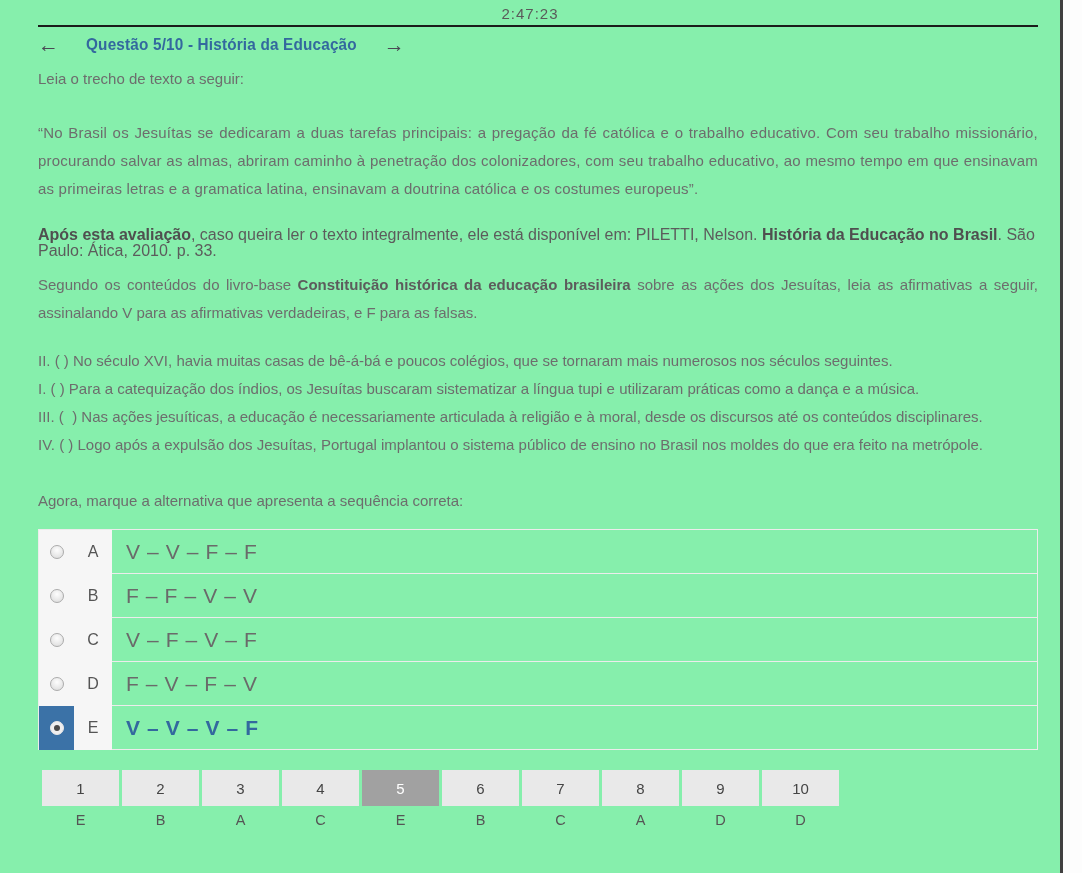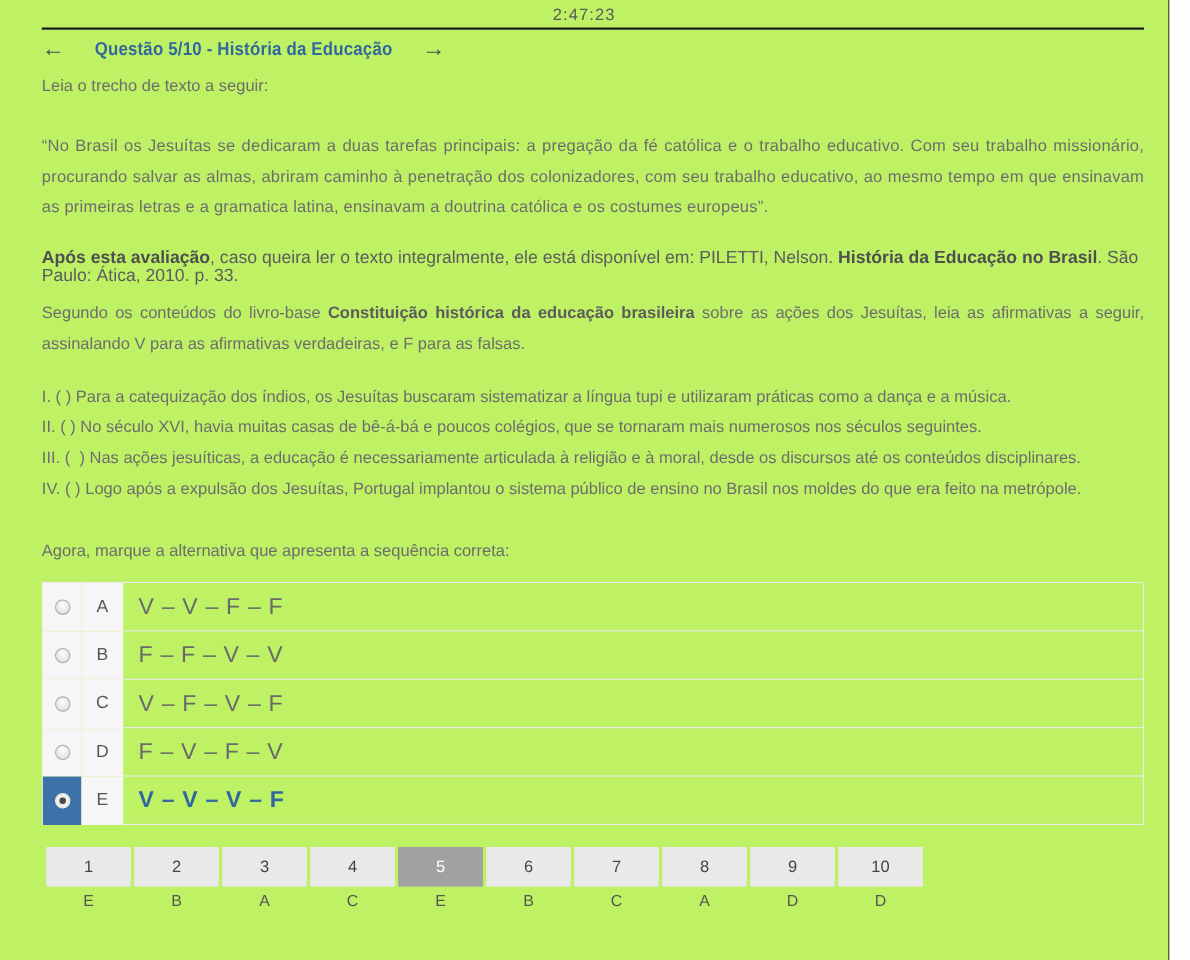--- a/index.html
+++ b/index.html
@@ -2,21 +2,21 @@
 <html><head>
 <meta charset="utf-8">
 <style>
   * { margin:0; padding:0; box-sizing:border-box; }
   html,body { background:#fdfdfd; }
   body {
     width:1082px; height:873px; overflow:hidden;
     font-family:"Liberation Sans", sans-serif;
     color:#6d6d6d;
   }
-  .page { width:1063px; height:873px; background:#bef264; border-right:1px solid #404040; }
+  .page { width:1063px; height:873px; background:#86efac; border-right:3px solid #404040; }
 
   
   .timer { text-align:center; padding-top:5px; font-size:15px; color:#5a5a5a; letter-spacing:1px; height:22px; }
   .top-rule { border:none; border-top:2px solid #1b1b1b; margin:3px 22px 0 38px; }
 
   
   .header { display:flex; align-items:center; gap:12px; padding:7px 0 0 38px; }
   .nav-arrow { font-size:21px; font-weight:bold; color:#4a4a54; cursor:pointer; line-height:22px; }
   .q-title { font-size:17px; font-weight:bold; color:#33689e; letter-spacing:0.2px; }
 
@@ -85,22 +85,22 @@
   <div class="content">
     <p class="intro">Leia o trecho de texto a seguir:</p>
 
     <p class="para quote">“No Brasil os Jesuítas se dedicaram a duas tarefas principais: a pregação da fé católica e o trabalho educativo. Com seu trabalho missionário, procurando salvar as almas, abriram caminho à penetração dos colonizadores, com seu trabalho educativo, ao mesmo tempo em que ensinavam as primeiras letras e a gramatica latina, ensinavam a doutrina católica e os costumes europeus”.</p>
 
     <p class="citation"><b>Após esta avaliação</b><span>, caso queira ler o texto integralmente, ele está disponível em: PILETTI, Nelson. </span><b>História da Educação no Brasil</b><span>. São Paulo: Ática, 2010. p. 33.</span></p>
 
     <p class="para instruction"><span>Segundo os conteúdos do livro-base </span><b>Constituição histórica da educação brasileira</b><span> sobre as ações dos Jesuítas, leia as afirmativas a seguir, assinalando V para as afirmativas verdadeiras, e F para as falsas.</span></p>
 
     <div class="statements">
+      <div class="statement">II. ( ) No século XVI, havia muitas casas de bê-á-bá e poucos colégios, que se tornaram mais numerosos nos séculos seguintes.</div>
       <div class="statement">I. ( ) Para a catequização dos índios, os Jesuítas buscaram sistematizar a língua tupi e utilizaram práticas como a dança e a música.</div>
-      <div class="statement">II. ( ) No século XVI, havia muitas casas de bê-á-bá e poucos colégios, que se tornaram mais numerosos nos séculos seguintes.</div>
       <div class="statement">III. (  ) Nas ações jesuíticas, a educação é necessariamente articulada à religião e à moral, desde os discursos até os conteúdos disciplinares.</div>
       <div class="statement">IV. ( ) Logo após a expulsão dos Jesuítas, Portugal implantou o sistema público de ensino no Brasil nos moldes do que era feito na metrópole.</div>
     </div>
 
     <p class="prompt">Agora, marque a alternativa que apresenta a sequência correta:</p>
   </div>
 
   <div class="options">
     <div class="option-row">
       <div class="cell-radio">

